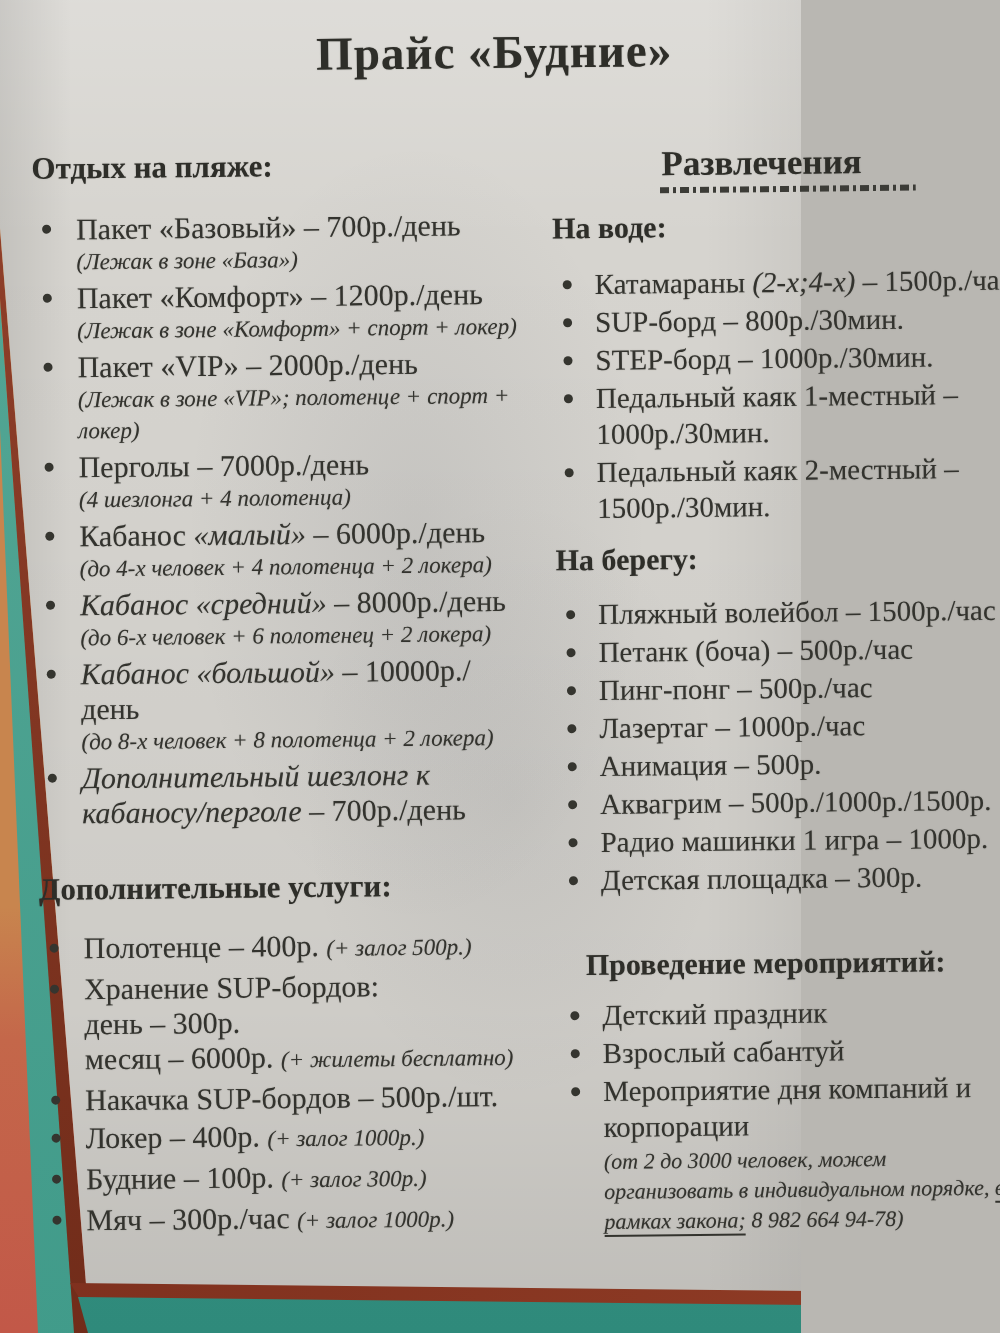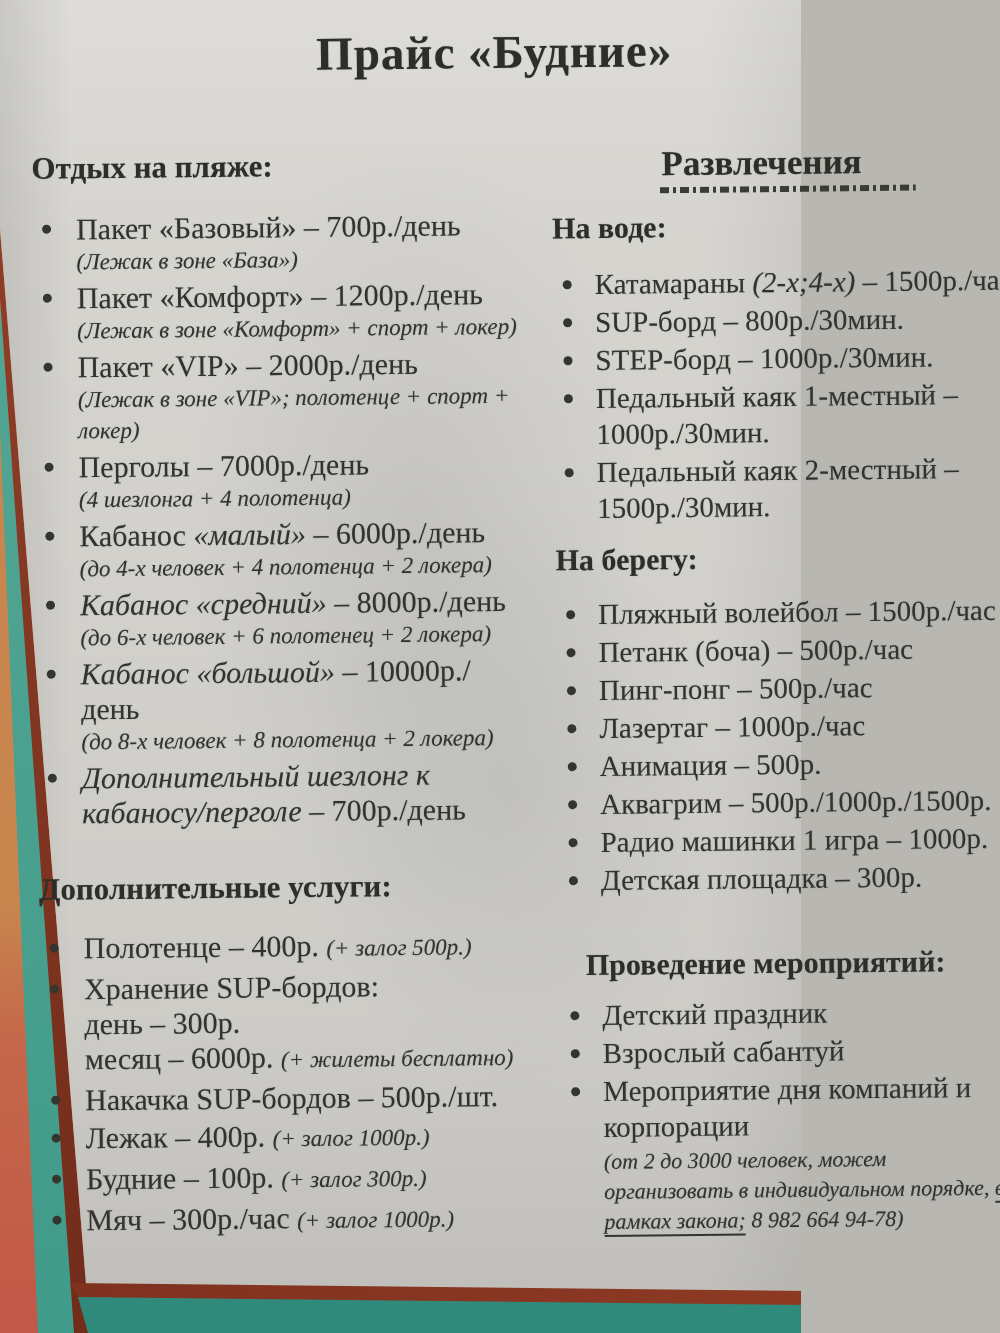--- a/index.html
+++ b/index.html
@@ -147,21 +147,21 @@
           <div class="subline">
             <span>месяц – 6000р.</span>
             <span class="inote">(+ жилеты бесплатно)</span>
           </div>
         </li>
         <li>
           <span>Накачка SUP-бордов</span>
           <span>– 500р./шт.</span>
         </li>
         <li>
-          <span>Лежак</span>
+          <span>Локер</span>
           <span>– 400р.</span>
           <span class="inote">(+ залог 1000р.)</span>
         </li>
         <li>
           <span>Будние</span>
           <span>– 100р.</span>
           <span class="inote">(+ залог 300р.)</span>
         </li>
         <li>
           <span>Мяч</span>

